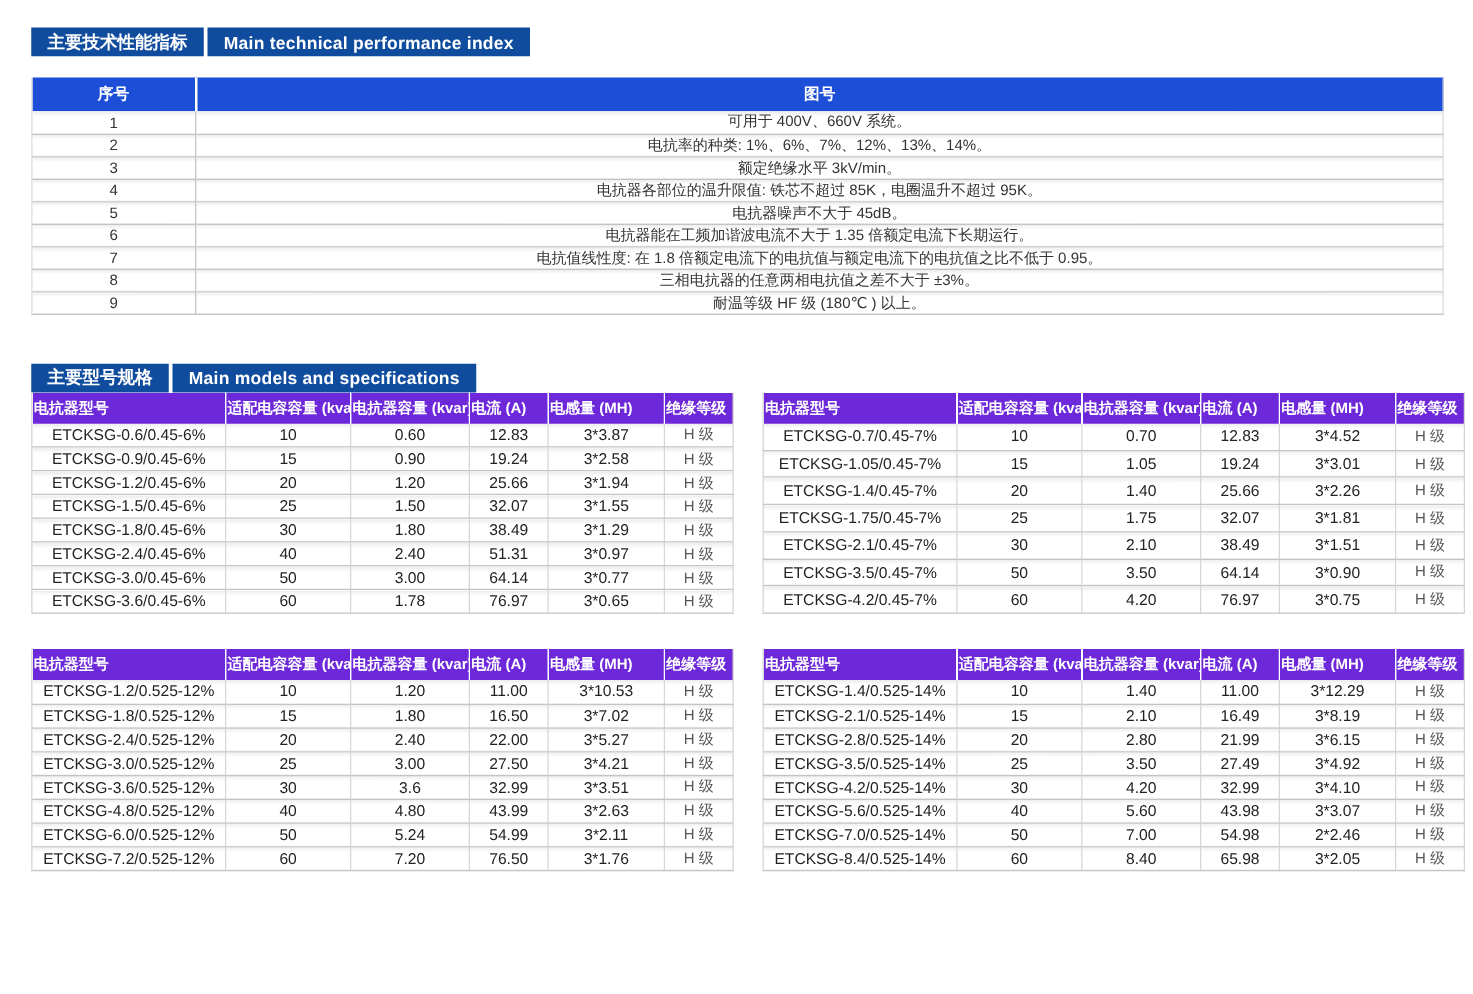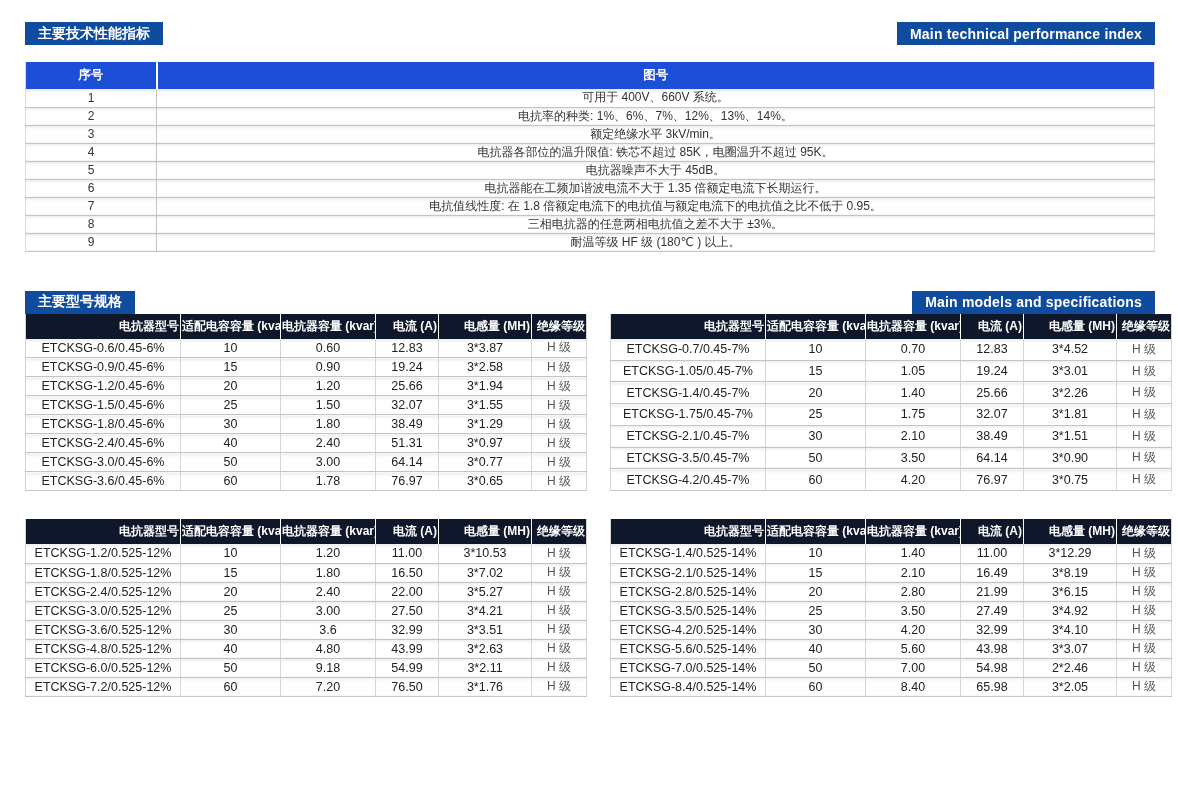--- a/index.html
+++ b/index.html
@@ -4,21 +4,21 @@
 <style>
   * { box-sizing: border-box; }
   html, body { margin: 0; padding: 0; background: #ffffff; }
   body { font-family: "Liberation Sans", "DejaVu Sans", sans-serif; }
   .page {
     width: 1178px; height: 795px; background: #ffffff;
     padding: 22px 23px 0 25px; overflow: hidden;
   }
 
   
-  .section-title { display: flex; align-items: stretch; height: 23px; justify-content: space-between; }
+  .section-title { display: flex; align-items: stretch; height: 23px; }
   .section-title .st-zh, .section-title .st-en {
     background: #0f4c9e; color: #ffffff; font-weight: bold; font-size: 14px;
     display: flex; align-items: center; padding: 0 13px; white-space: nowrap;
   }
   .section-title .st-en { margin-left: 3px; letter-spacing: 0.2px; }
   .section-title.first { margin-bottom: 17px; }
   .section-title.models { }
 
   
   table { border-collapse: collapse; table-layout: fixed; }
@@ -35,22 +35,22 @@
   }
   .perf-table td:first-child { border-right: 1px solid #c4c4c4; }
 
   
   .spec-grid {
     display: grid; grid-template-columns: 545px 545px;
     column-gap: 40px; row-gap: 28px;
   }
   .spec-table { width: 545px; border-left: 1px solid #d4d4d4; border-right: 1px solid #d4d4d4; }
   .spec-table th {
-    background: #0f172a; color: #ffffff; font-size: 12px; font-weight: bold;
-    padding: 4px 1px; text-align: right; border-right: 1px solid #ffffff; white-space: nowrap; overflow: hidden;
+    background: #6d28d9; color: #ffffff; font-size: 12px; font-weight: bold;
+    padding: 4px 1px; text-align: left; border-right: 1px solid #ffffff; white-space: nowrap; overflow: hidden;
   }
   .spec-table th:last-child { border-right: none; }
   .spec-table th:nth-child(1) { width: 155px; }
   .spec-table th:nth-child(2) { width: 100px; }
   .spec-table th:nth-child(3) { width: 95px; }
   .spec-table th:nth-child(4) { width: 63px; }
   .spec-table th:nth-child(5) { width: 93px; }
   .spec-table th:nth-child(6) { width: 55px; }
   .spec-table td {
     font-size: 12.5px; color: #222222; text-align: center; height: 19px; padding: 0 2px;
@@ -330,21 +330,21 @@
             <td>ETCKSG-4.8/0.525-12%</td>
             <td>40</td>
             <td>4.80</td>
             <td>43.99</td>
             <td>3*2.63</td>
             <td>H 级</td>
           </tr>
           <tr>
             <td>ETCKSG-6.0/0.525-12%</td>
             <td>50</td>
-            <td>9.18</td>
+            <td>5.24</td>
             <td>54.99</td>
             <td>3*2.11</td>
             <td>H 级</td>
           </tr>
           <tr>
             <td>ETCKSG-7.2/0.525-12%</td>
             <td>60</td>
             <td>7.20</td>
             <td>76.50</td>
             <td>3*1.76</td>

